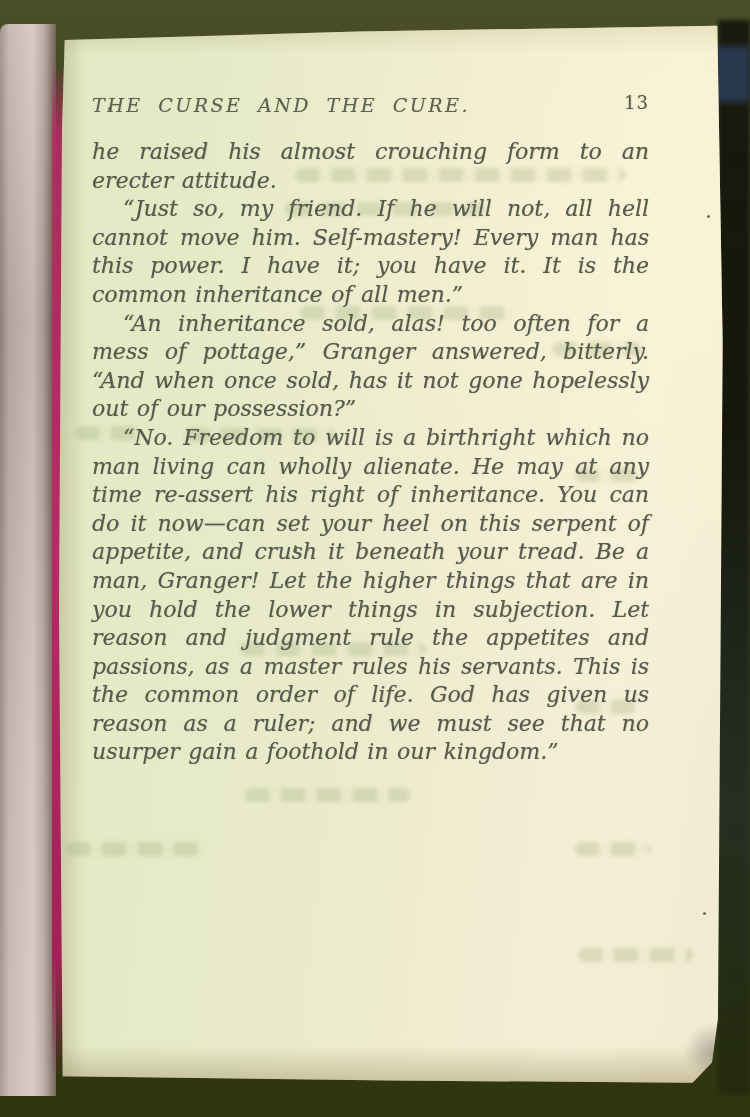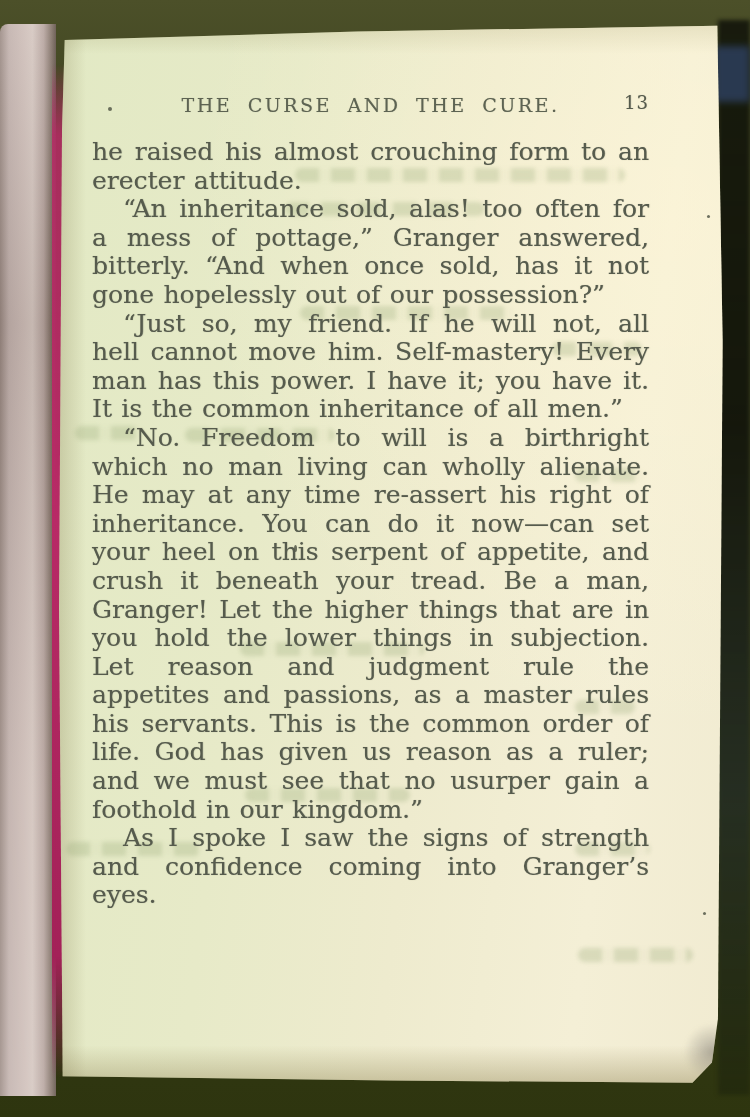--- a/index.html
+++ b/index.html
@@ -60,41 +60,42 @@
       linear-gradient(90deg, rgba(128,122,76,0.30) 0%, rgba(128,122,76,0) 4.5%),
       linear-gradient(180deg, rgba(150,145,95,0.30) 0%, rgba(150,145,95,0) 3%, rgba(150,145,95,0) 96%, rgba(140,128,80,0.45) 100%),
       linear-gradient(97deg,
         var(--page_green, #e2e9c4) 0%, #e7eac8 32%,
         #eeebce 56%, var(--page_cream, #f4efd6) 80%, #f1ebd1 100%);
   }
 
   
   .running-head { position: absolute; left: 36px; top: 72px; width: 557px; height: 30px; }
   .running-title {
-    display: block; text-align: center;
-    font-size: 19px;
+    display: block; text-align: left;
+    font-style: italic; font-size: 19px;
     letter-spacing: 2.5px; word-spacing: 7px;
     color: #5d6352;
     text-shadow: 0.3px 0.3px 0.8px rgba(93,99,82,0.45);
   }
   .folio {
     position: absolute; right: 0; top: -2px;
     font-size: 18px; letter-spacing: 1px;
     color: var(--ink, #565b4d);
     text-shadow: 0.3px 0.3px 0.8px rgba(86,91,77,0.45);
   }
 
   
   .body-text {
     position: absolute; left: 36px; top: 116px; width: 557px;
-    font-size: 25px; line-height: 28.6px;
+    font-size: 22px; line-height: 28.6px;
     text-align: justify;
     color: var(--ink, #565b4d);
     text-shadow: 0.35px 0.35px 0.8px rgba(86,91,77,0.5);
     word-spacing: 1.5px;
+    font-style: italic;
   }
   .body-text p { margin: 0; }
   .body-text p.indent { text-indent: 31px; }
 
   
   .smudge {
     position: absolute; height: 14px; border-radius: 7px;
     background: repeating-linear-gradient(90deg,
       rgba(146,165,115,0.50) 0px, rgba(146,165,115,0.50) 24px,
       rgba(146,165,115,0.06) 24px, rgba(146,165,115,0.06) 36px);
@@ -142,19 +143,18 @@
 
   <div class="corner-smudge"></div>
 
   <header class="running-head">
     <span class="running-title">THE CURSE AND THE CURE.</span>
     <span class="folio">13</span>
   </header>
 
   <main class="body-text">
     <p>he raised his almost crouching form to an erecter attitude.</p>
+    <p class="indent">“Just so, my friend. If he will not, all hell cannot move him. Self-mastery! Every man has this power. I have it; you have it. It is the common inheritance of all men.”</p>
     <p class="indent">“An inheritance sold, alas! too often for a mess of pottage,” Granger answered, bitterly. “And when once sold, has it not gone hopelessly out of our possession?”</p>
-    <p class="indent">“Just so, my friend. If he will not, all hell cannot move him. Self-mastery! Every man has this power. I have it; you have it. It is the common inheritance of all men.”</p>
     <p class="indent">“No. Freedom to will is a birthright which no man living can wholly alienate. He may at any time re-assert his right of inheritance. You can do it now—can set your heel on this serpent of appetite, and crush it beneath your tread. Be a man, Granger! Let the higher things that are in you hold the lower things in subjection. Let reason and judgment rule the appetites and passions, as a master rules his servants. This is the common order of life. God has given us reason as a ruler; and we must see that no usurper gain a foothold in our kingdom.”</p>
-    <p class="indent">As I spoke I saw the signs of strength and confidence coming into Granger’s eyes.</p>
   </main>
 
 </div>
 
 </body></html>

